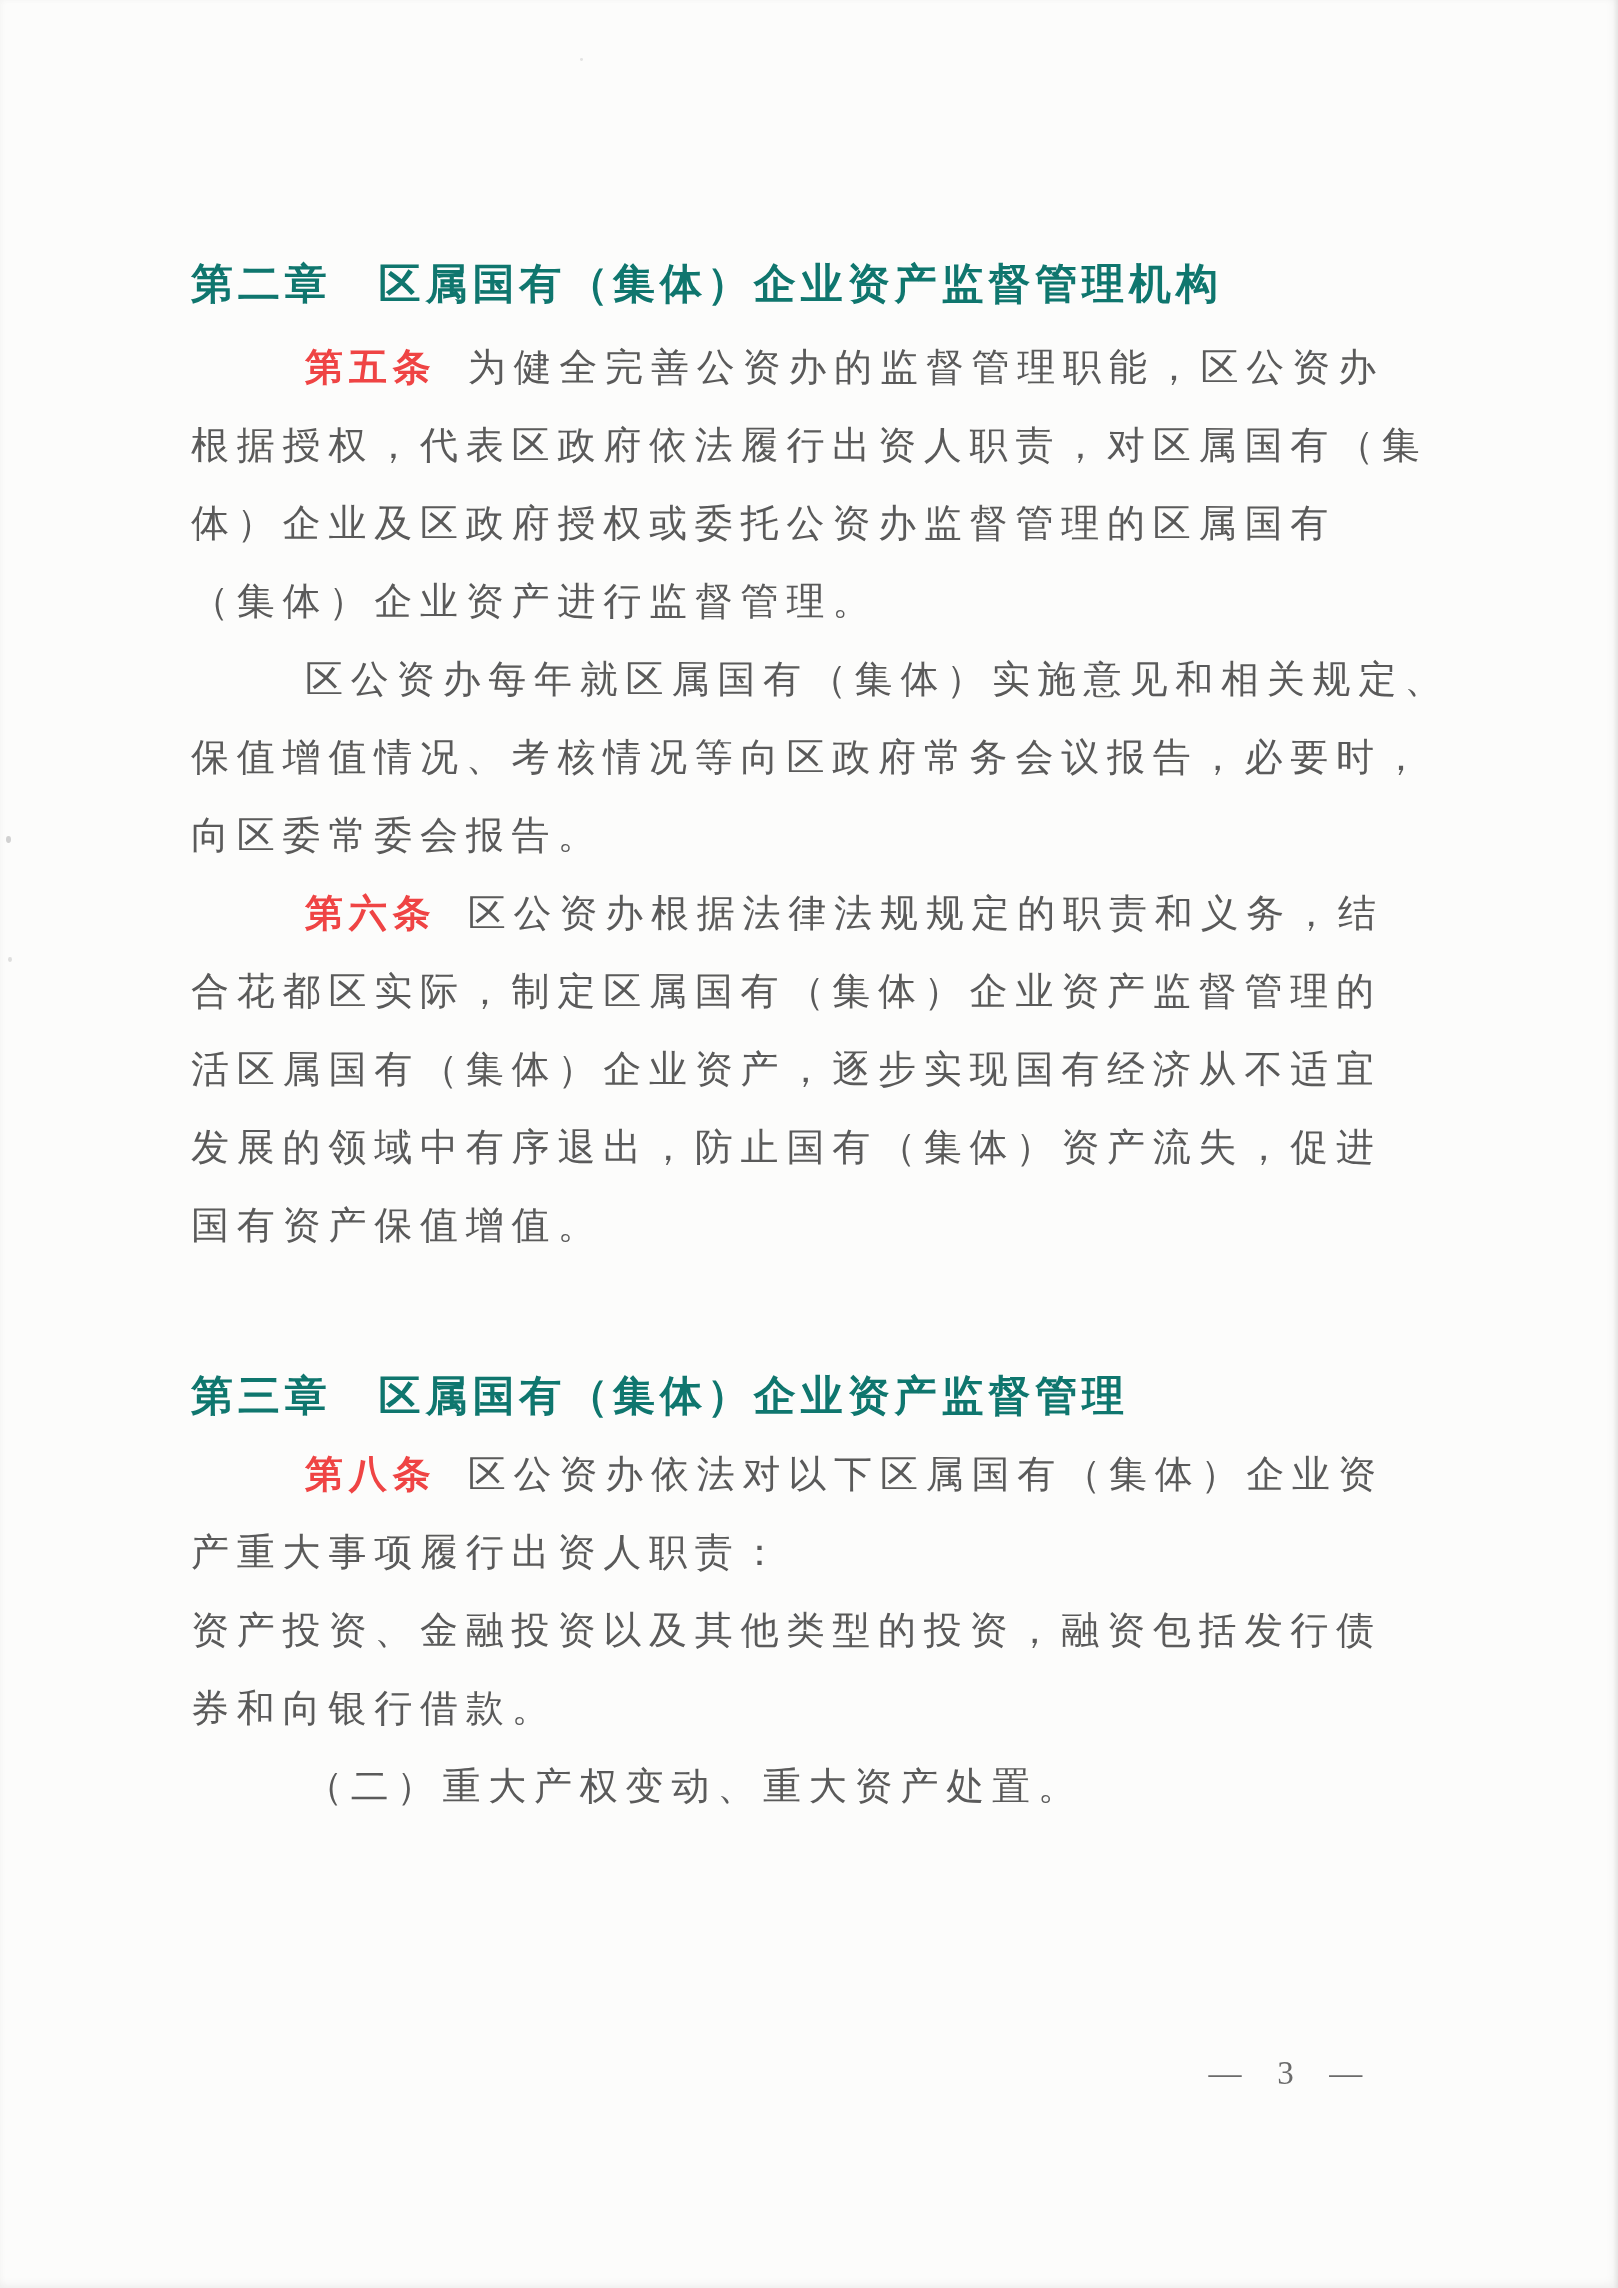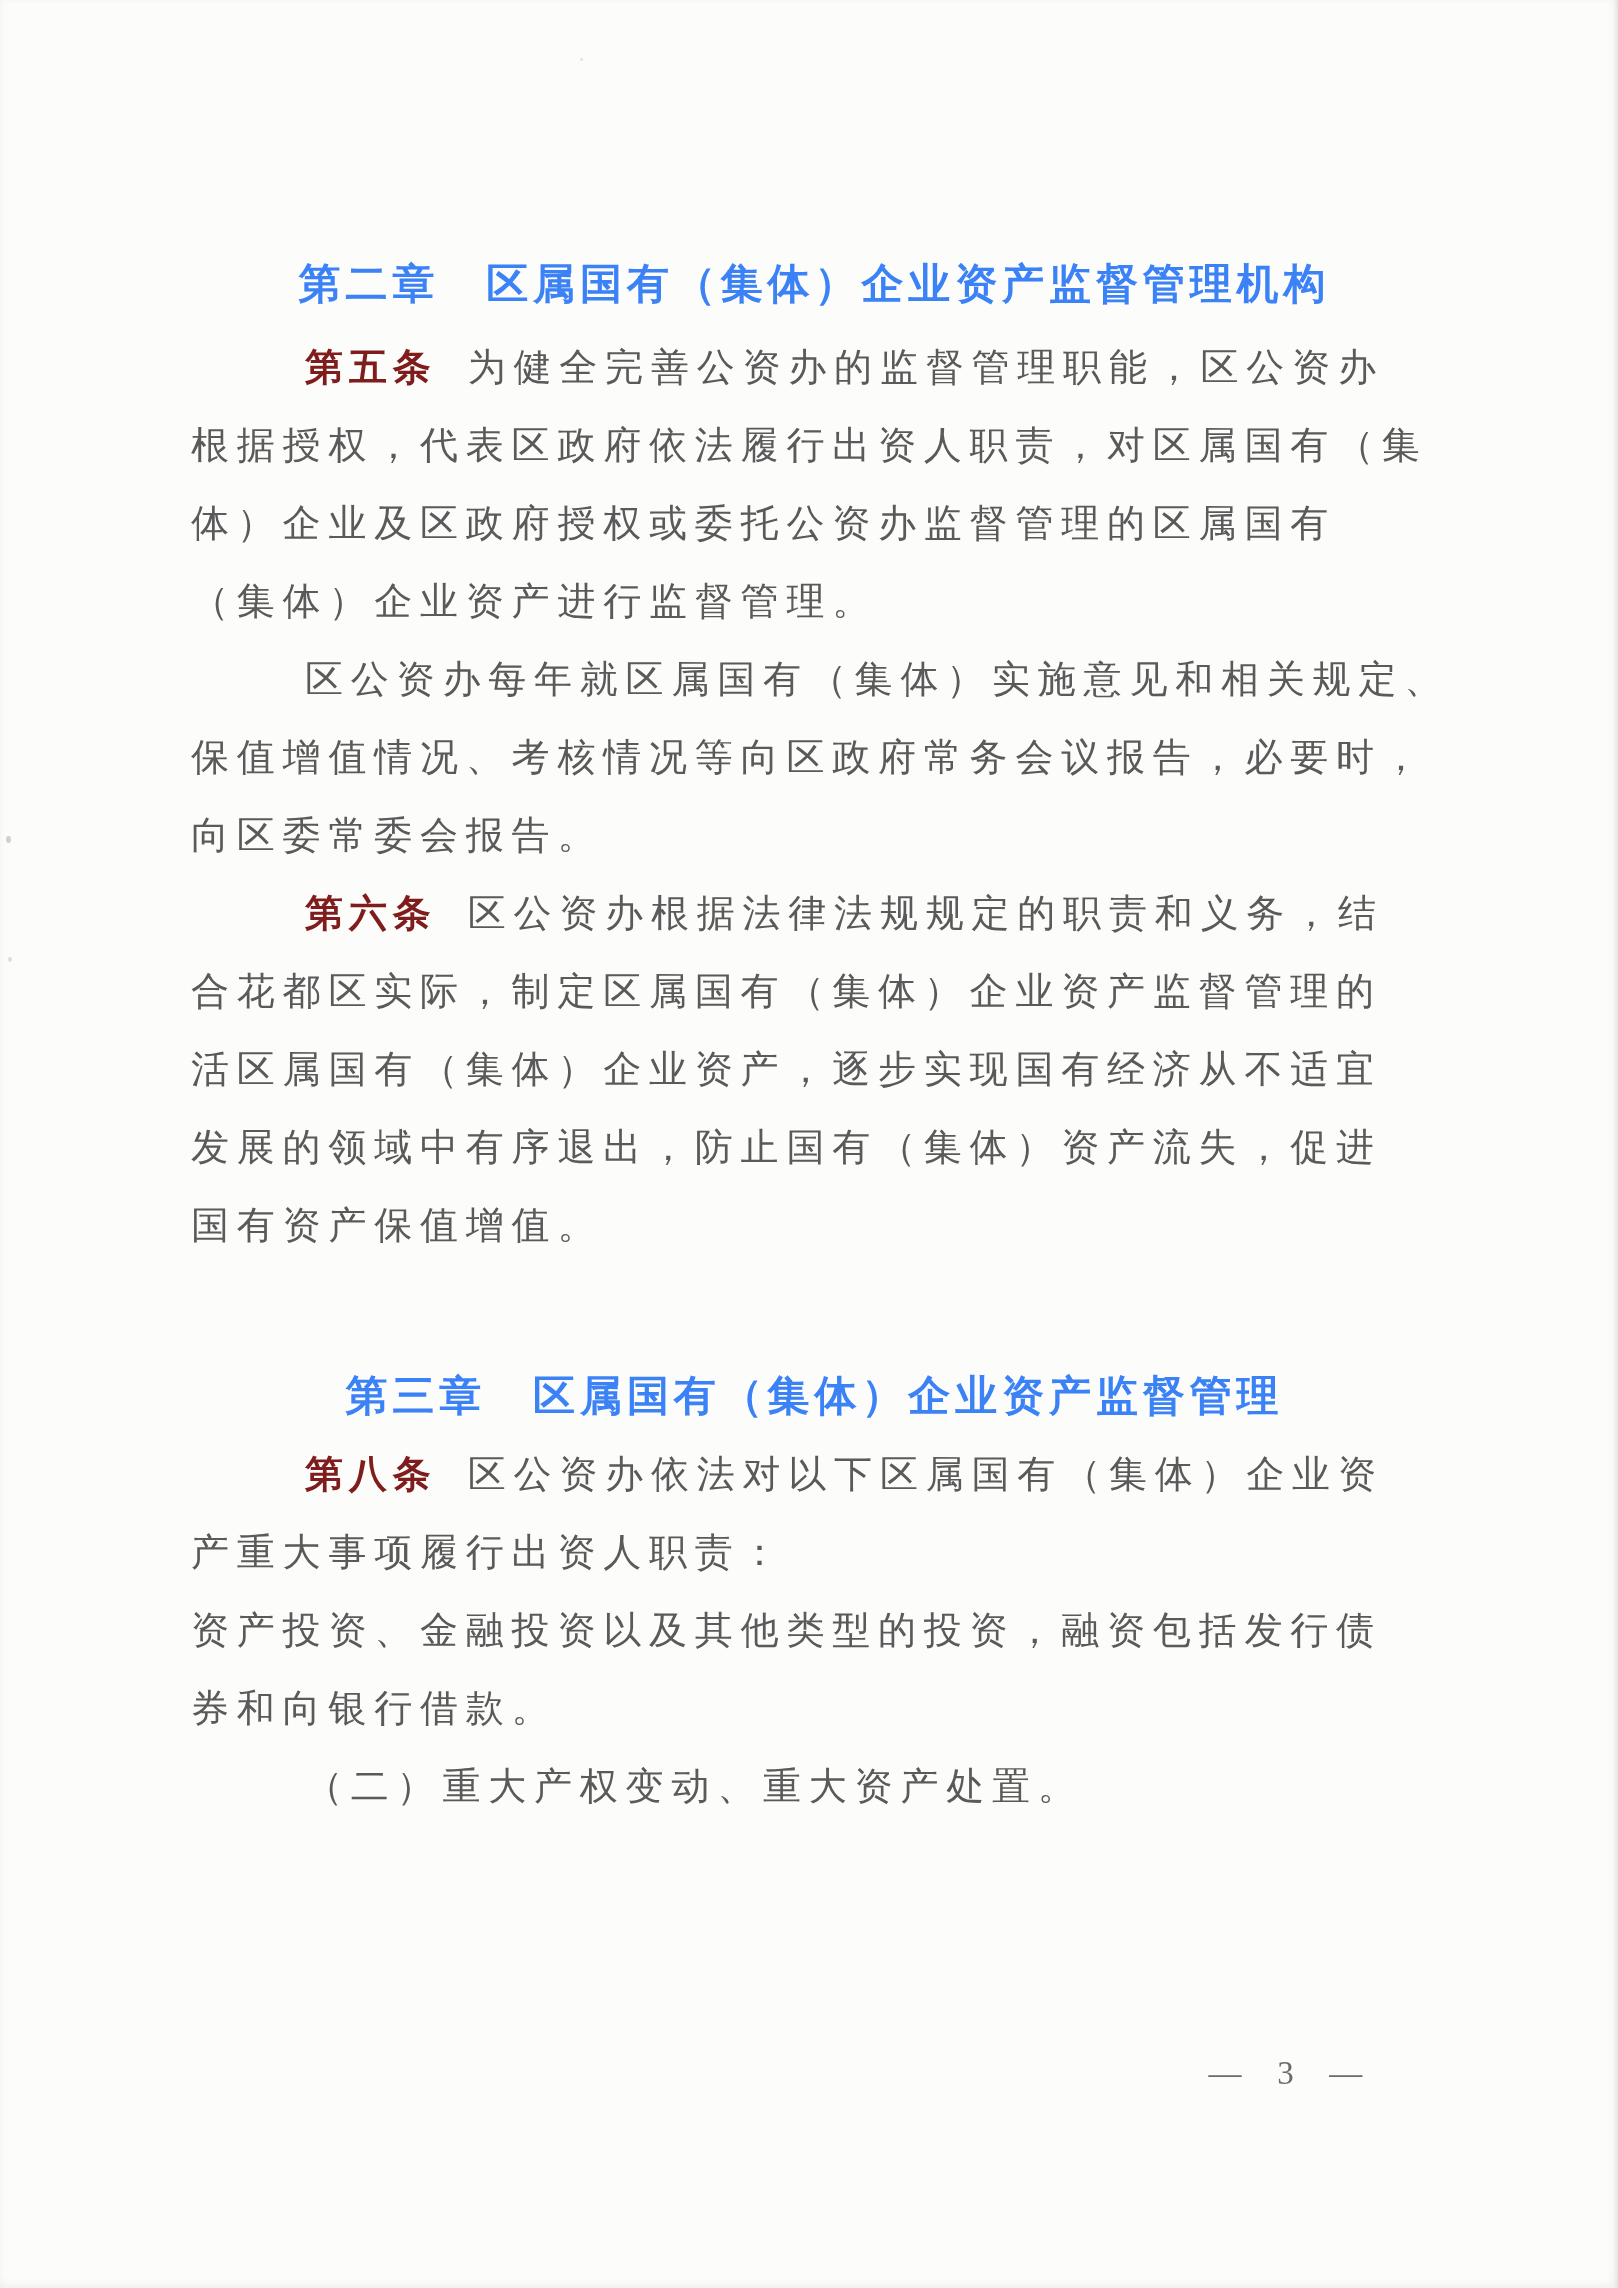--- a/index.html
+++ b/index.html
@@ -29,33 +29,32 @@
     letter-spacing: 7.8px;
     color: #5a5a5a;
     white-space: nowrap;
   }
   .indent {
     padding-left: 114px;
   }
   .lead {
     font-family: "Liberation Sans", "DejaVu Sans", sans-serif;
     font-weight: 700;
-    color: #7f1d1d;
+    color: #ef4444;
     letter-spacing: 5.9px;
     margin-right: 31px;
   }
   .chapter-heading {
     height: 78px;
     line-height: 78px;
-    text-align: center;
     font-family: "Liberation Sans", "DejaVu Sans", sans-serif;
     font-weight: 700;
     font-size: 42px;
     letter-spacing: 4.9px;
-    color: #3b82f6;
+    color: #0f766e;
     white-space: nowrap;
   }
   .ch2-heading { margin-bottom: 4.9px; }
   .ch3-heading { margin-top: 93px; }
   .page-number {
     position: absolute;
     top: 2044px;
     left: 0;
     right: 242px;
     height: 59px;

